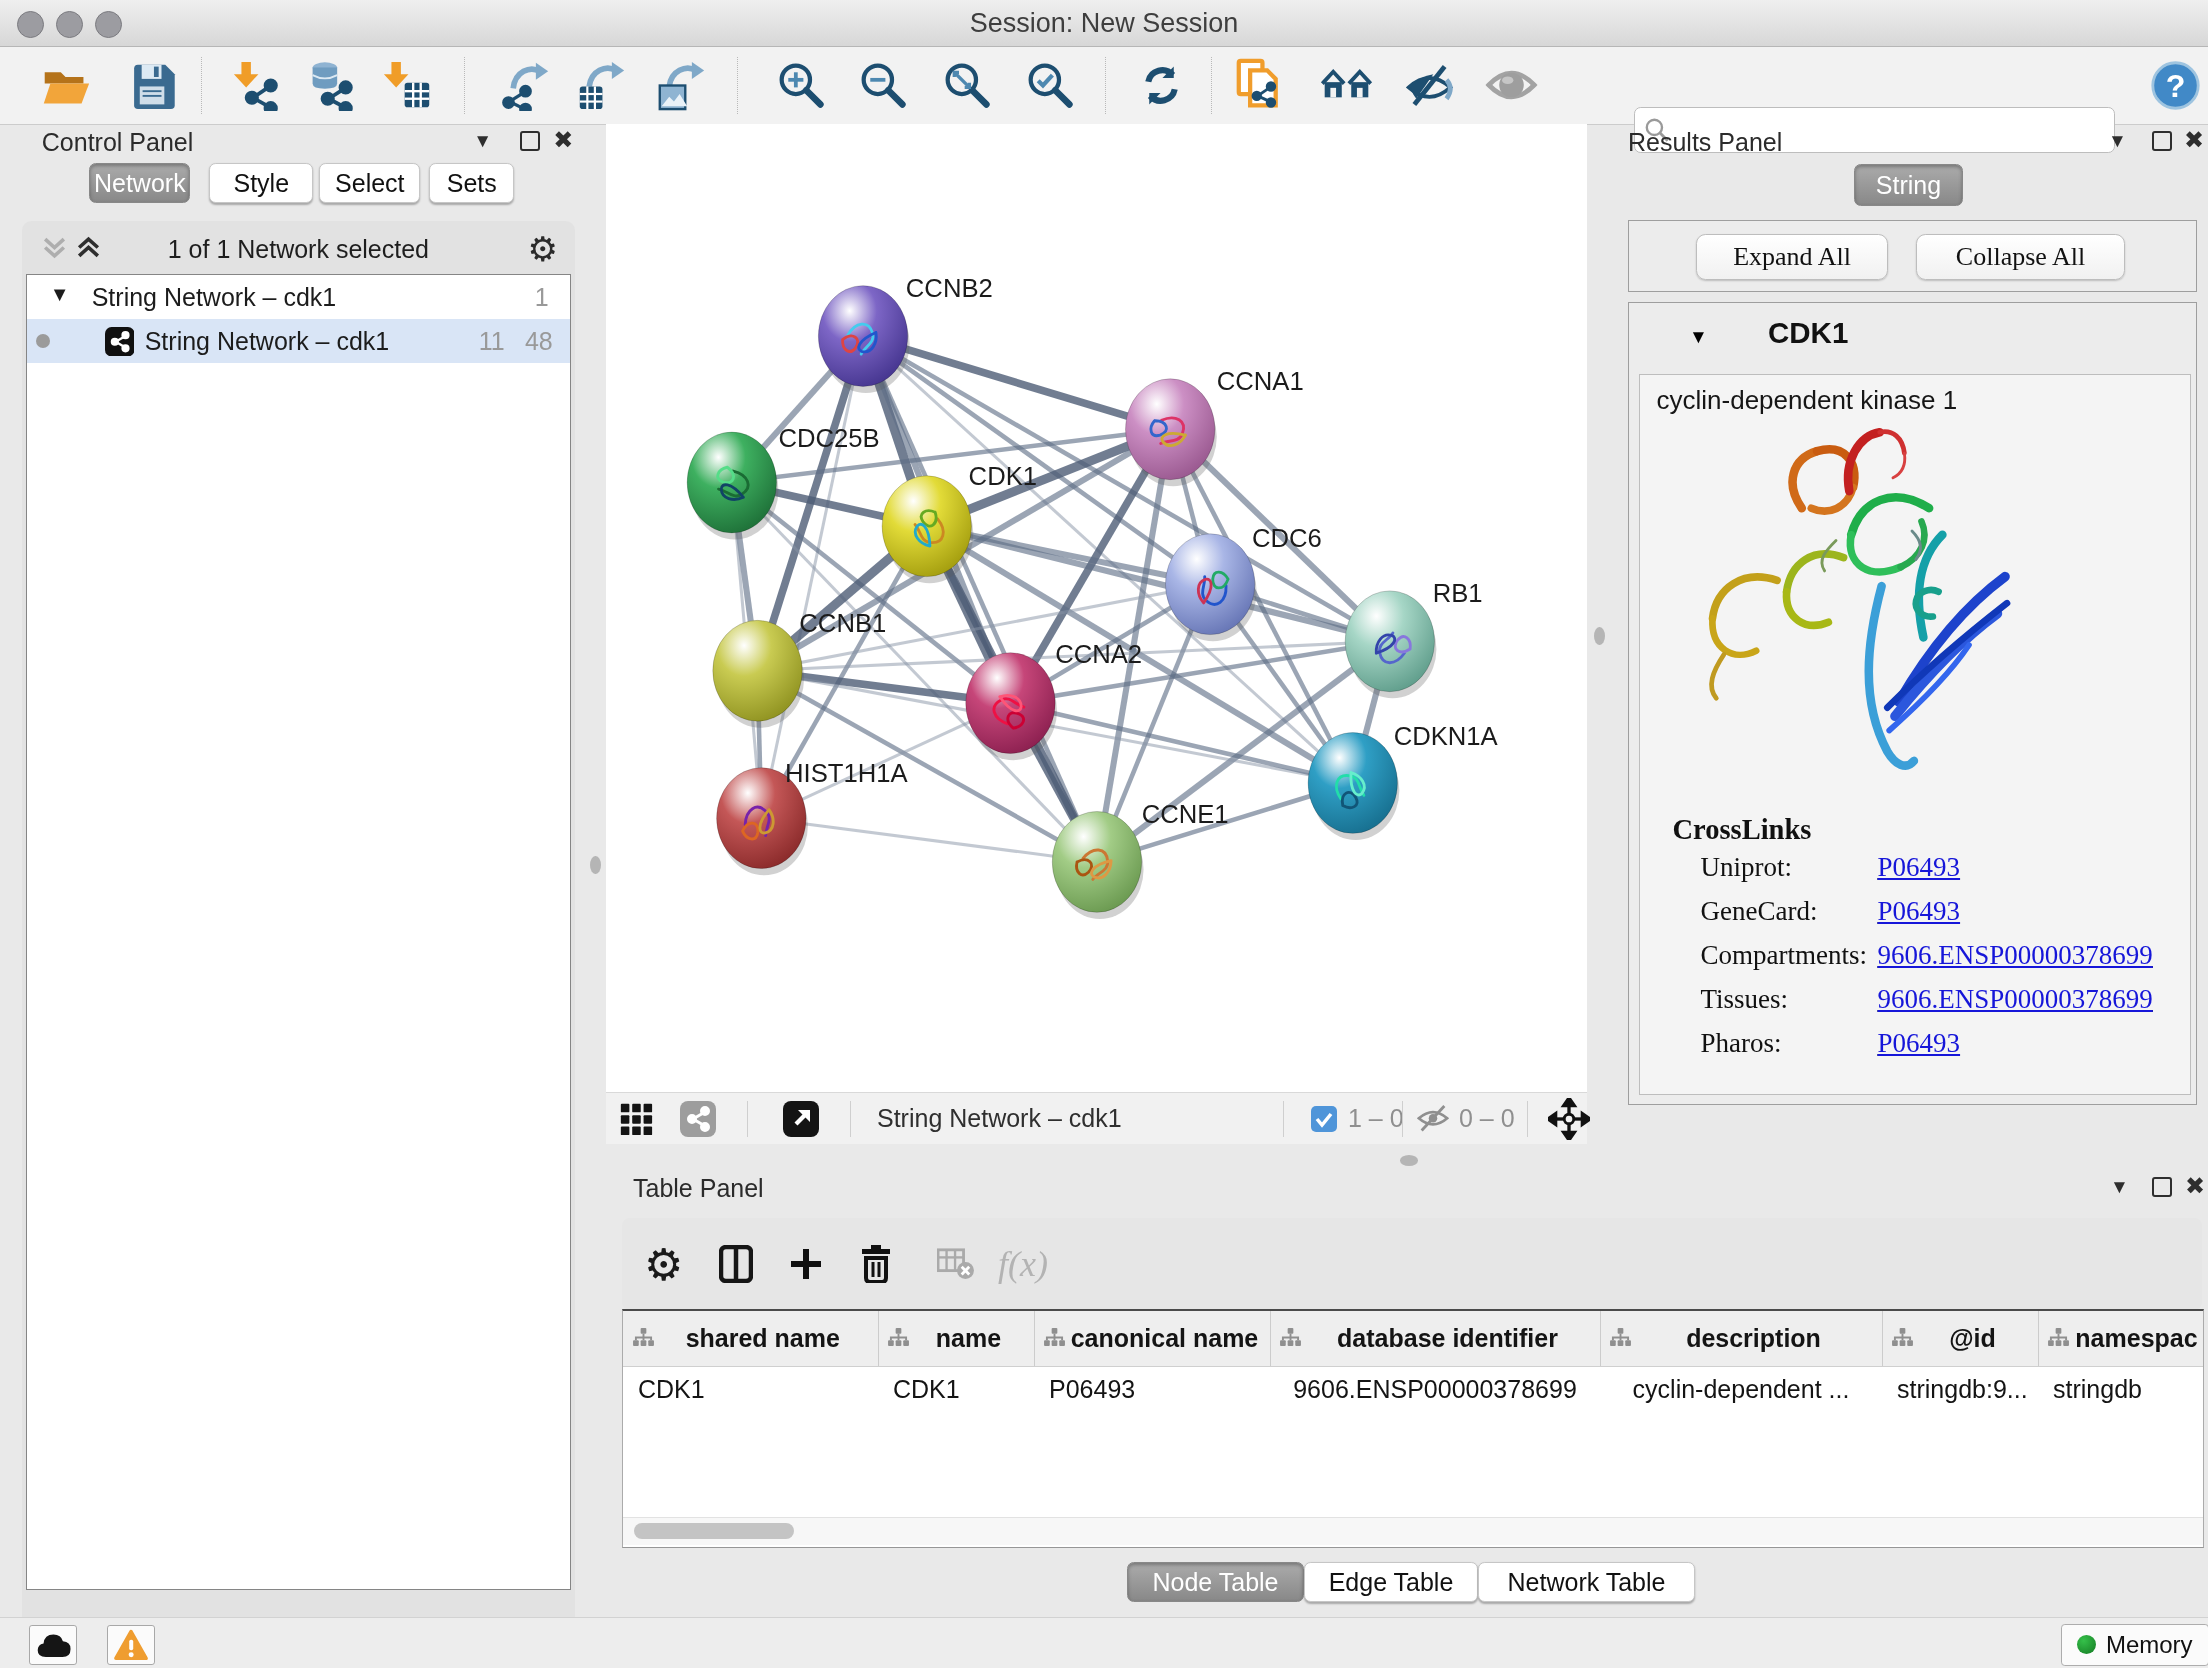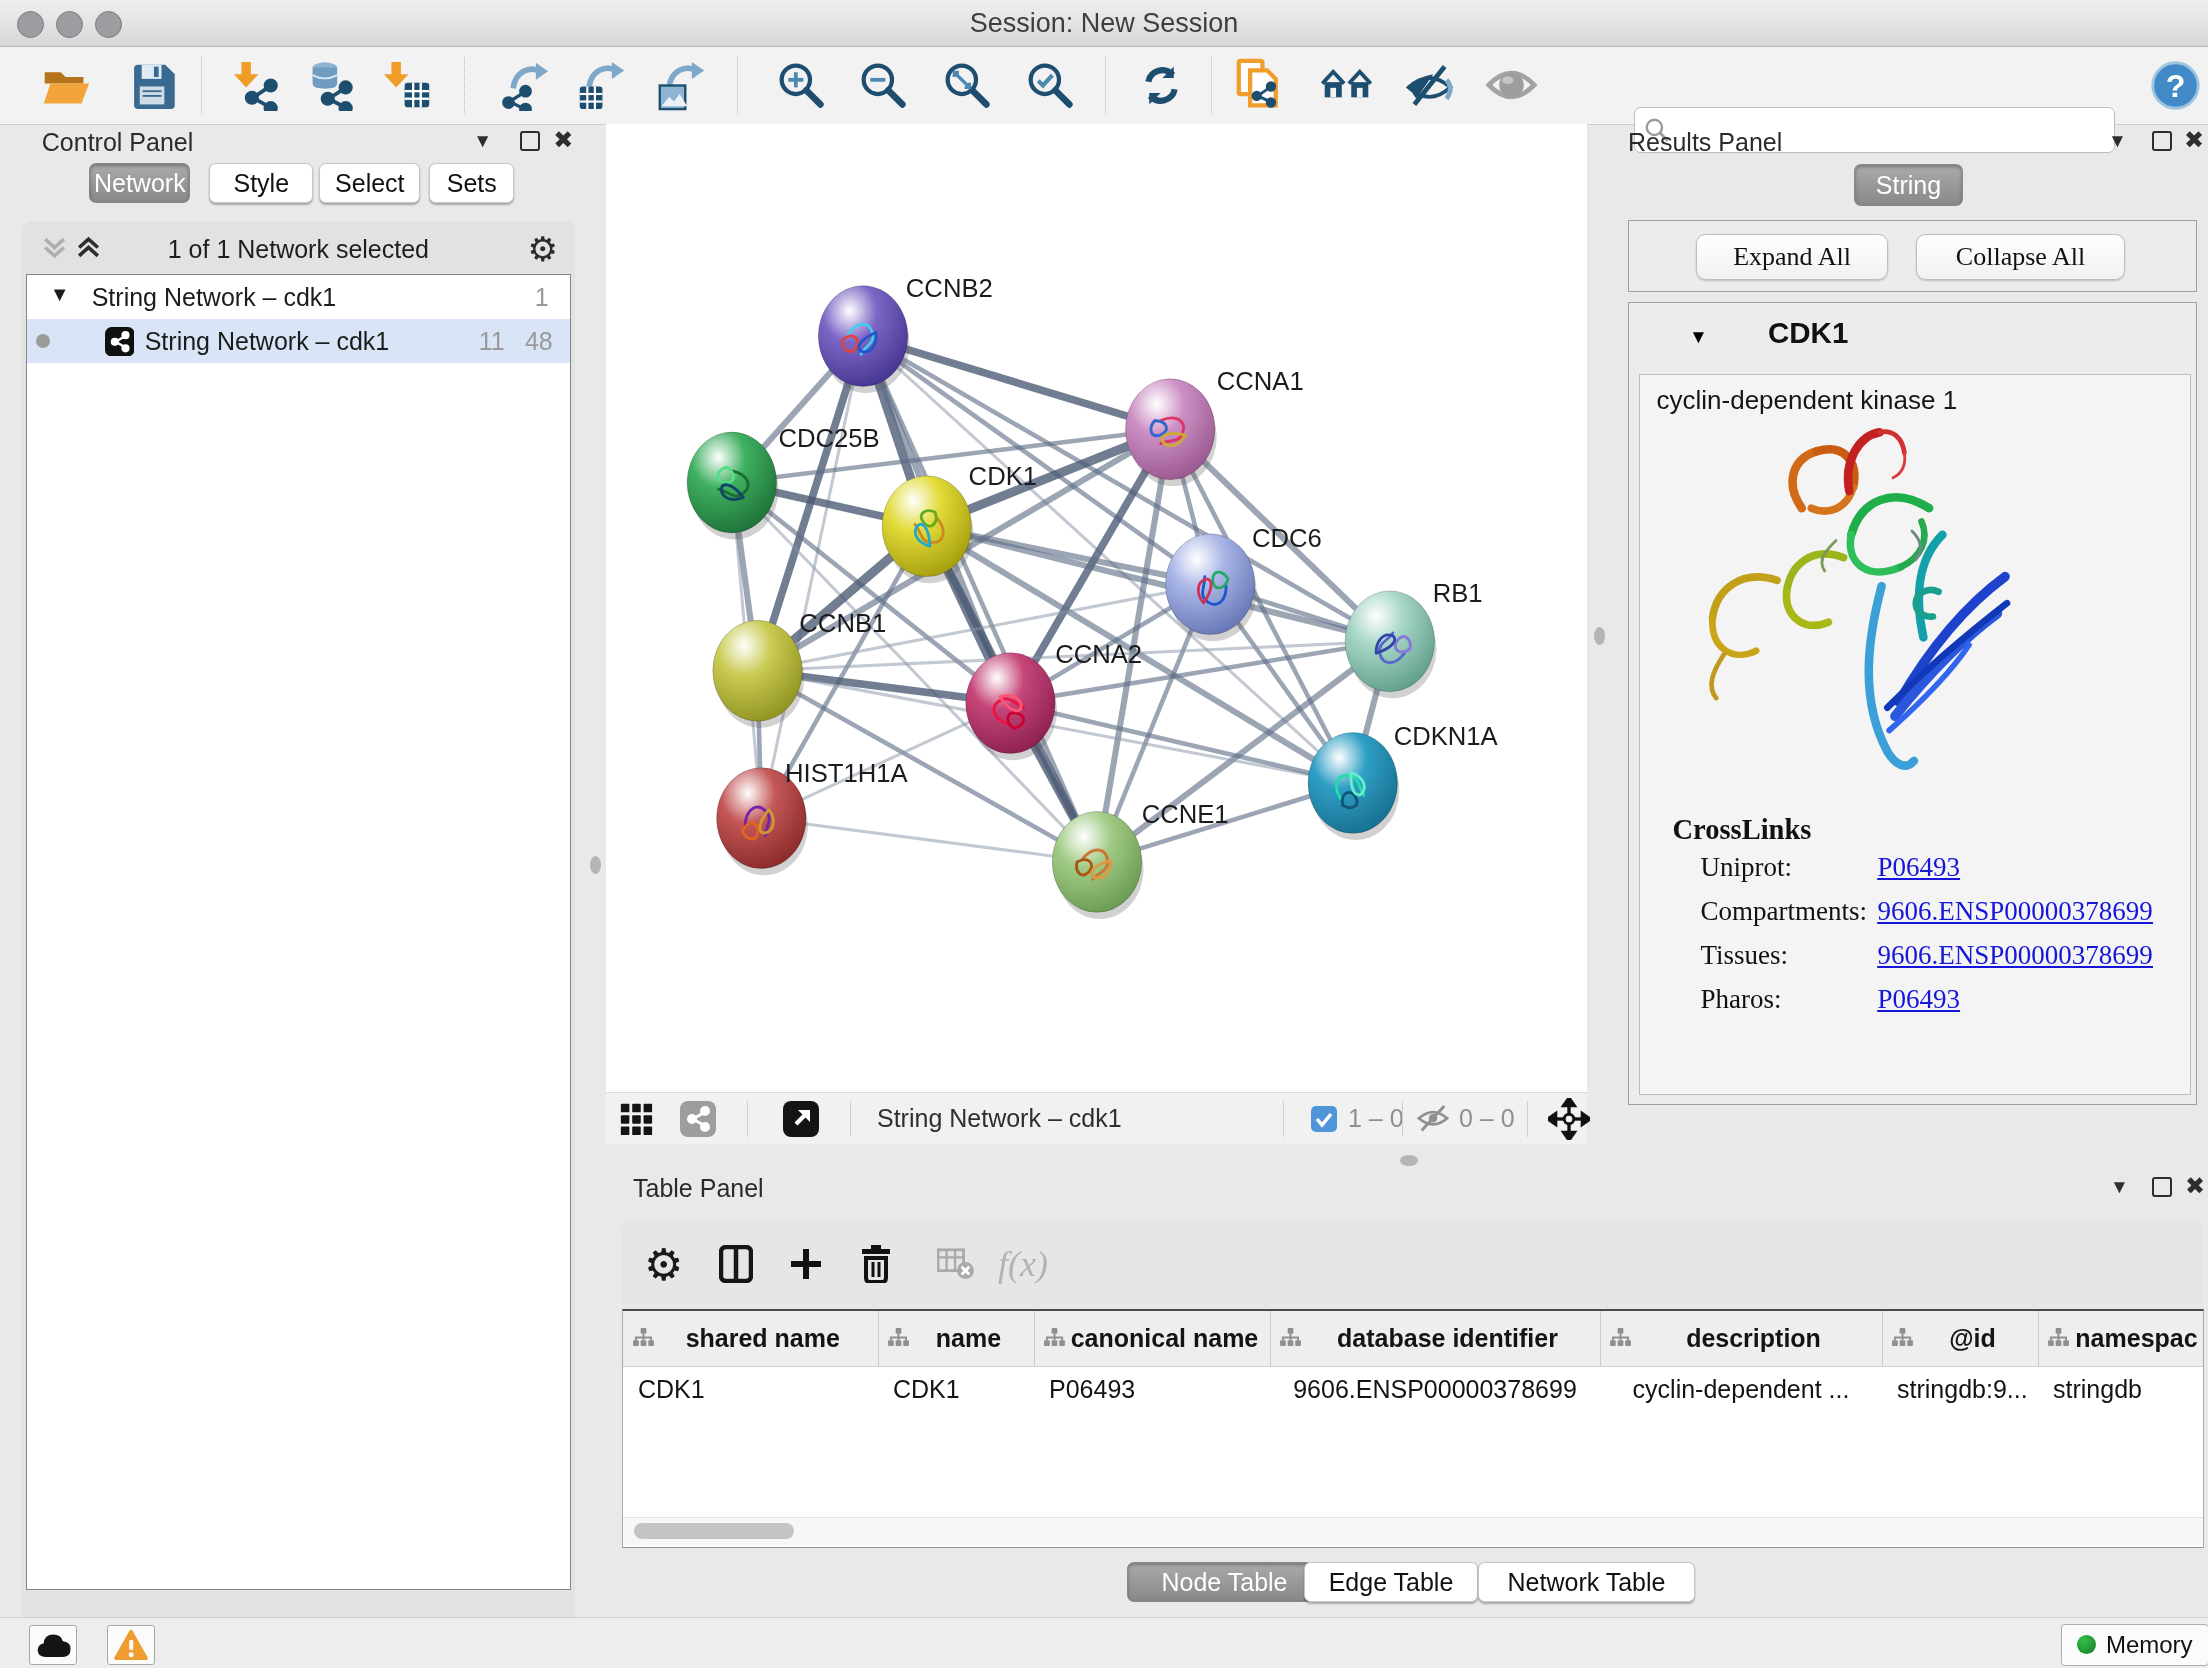--- a/index.html
+++ b/index.html
@@ -633,20 +633,21 @@
           <path d="M178,74 C172,96 152,104 134,96" stroke="#d4751e" stroke-width="8"></path>
           <path d="M174,78 C168,46 184,20 206,16" stroke="#c32020" stroke-width="9"></path>
           <path d="M206,16 C220,13 230,22 232,38" stroke="#cf3030" stroke-width="5"></path>
           <path d="M232,38 C234,52 228,60 220,64" stroke="#d84040" stroke-width="3"></path>
           <path d="M160,130 C150,140 140,150 148,162" stroke="#7a9a5a" stroke-width="3"></path>
           <path d="M240,120 C250,130 252,140 244,150" stroke="#6a8a8a" stroke-width="3"></path>
         </svg>
         <span class="abs serif" style="left:33px;top:439px;font-size:28.5px;font-weight:bold;color:#111">CrossLinks</span>
         <div class="abs serif" id="crosslinks" style="left:61px;top:477px;width:476px">
             <div class="clrow"><span class="cllabel">Uniprot:</span><a class="cllink">P06493</a></div>
+            <div class="clrow"><span class="cllabel">GeneCard:</span><a class="cllink">P06493</a></div>
             <div class="clrow"><span class="cllabel">Compartments:</span><a class="cllink">9606.ENSP00000378699</a></div>
             <div class="clrow"><span class="cllabel">Tissues:</span><a class="cllink">9606.ENSP00000378699</a></div>
             <div class="clrow"><span class="cllabel">Pharos:</span><a class="cllink">P06493</a></div>
           </div>
       </div>
     </div>
   </div>
 
   <div class="abs tpanel">
     <span class="abs ptitle" style="left:27px;top:1.9px">Table Panel</span>
@@ -777,21 +778,21 @@
               <td style="text-align: left; padding-left: 15px;">stringdb:9...</td>
               <td style="text-align: left; padding-left: 15px;">stringdb</td>
             </tr>
           </tbody>
       </table>
       <div class="hscroll">
           <div class="hthumb"></div>
         </div>
     </div>
     <div class="abs" id="tbl-tabs" style="left:0;top:390px;width:1603px;height:40px">
-        <div class="mtab sel" style="left: 521px; width: 175px; top: 0px; padding-left: 9px;">Node Table</div>
+        <div class="mtab sel" style="left: 521px; width: 175px; top: 0px;">Node Table</div>
         <div class="mtab" style="left: 698px; width: 172px; top: 0px;">Edge Table</div>
         <div class="mtab" style="left: 872px; width: 215px; top: 0px;">Network Table</div>
       </div>
   </div>
 
   <div class="abs statusbar">
     <span class="sbtn" style="left:28.5px">
         <svg width="36" height="27" viewBox="0 0 40 30">
           <path d="M12 29 q-9 0 -9-7.5 q0-6.5 6.5-7.5 q1-10 11-10 q8.5 0 10.5 7.5 q8.5 0.5 8.5 8.5 q0 9-9 9 z" fill="#151515"></path>
         </svg>

